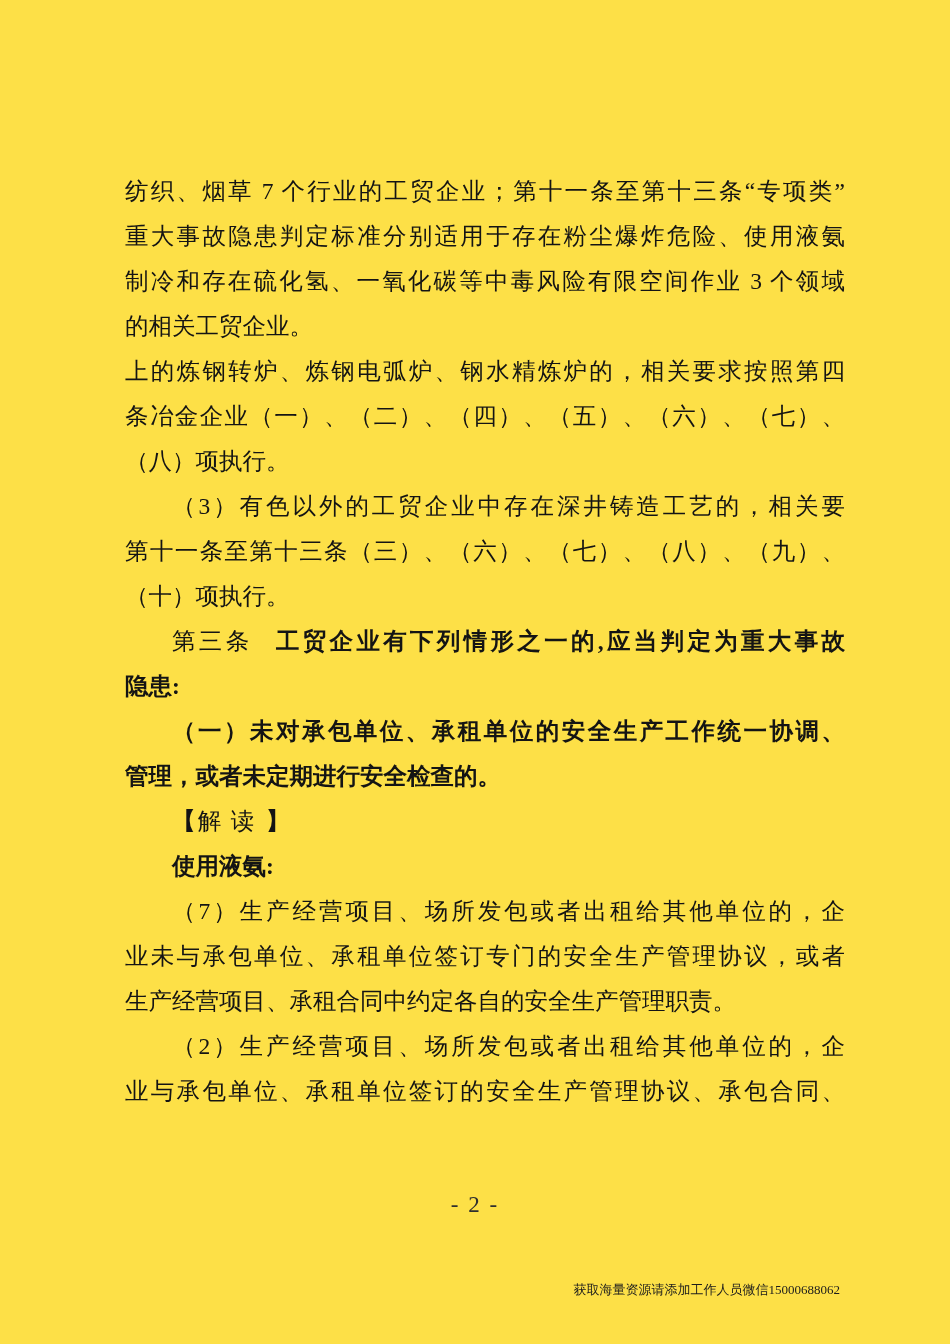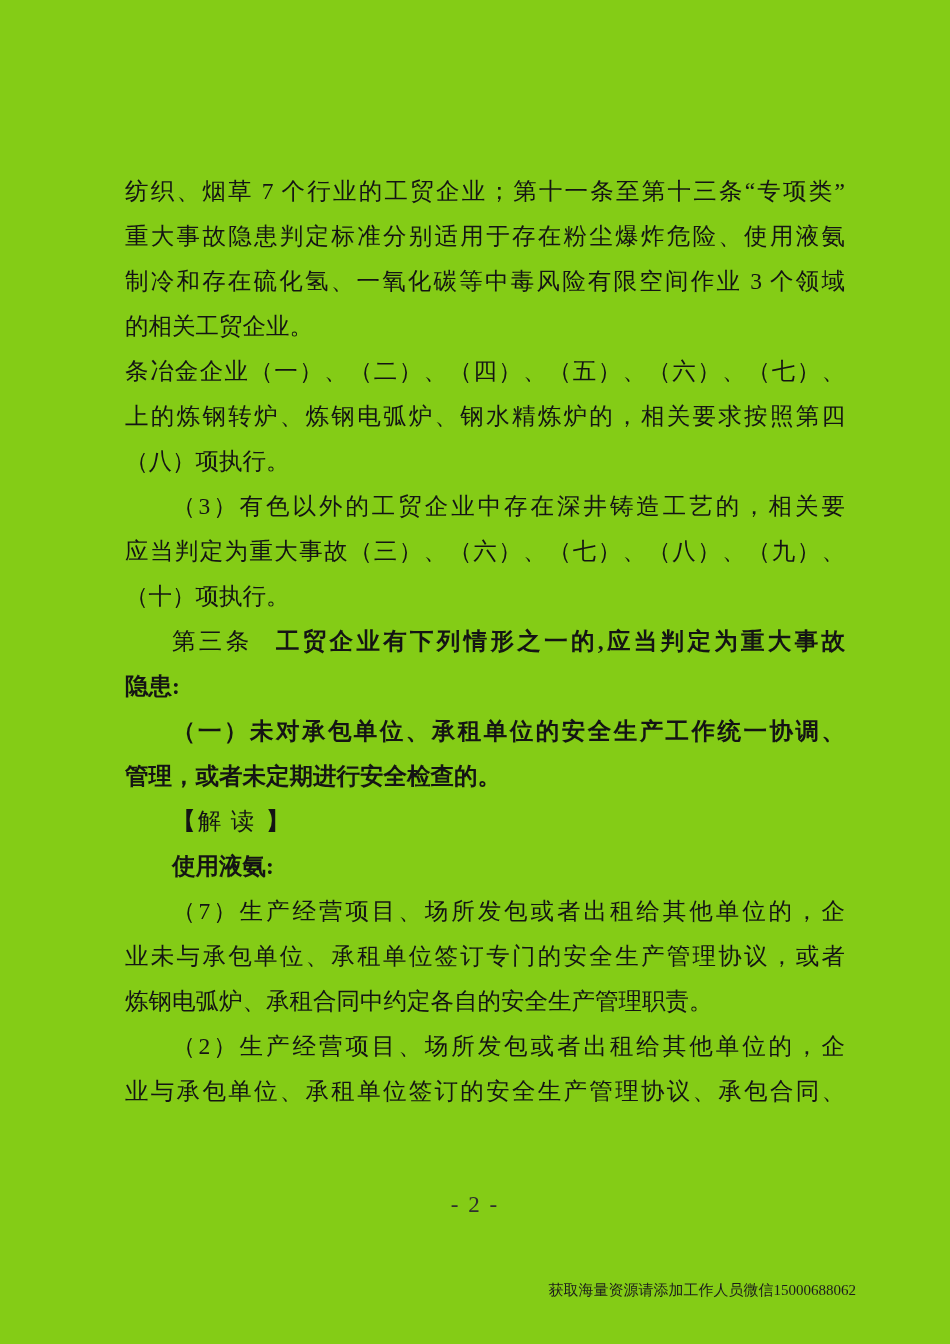--- a/index.html
+++ b/index.html
@@ -4,21 +4,21 @@
 <style>
   html, body { margin: 0; padding: 0; }
   body {
     width: 950px; height: 1344px;
     background: #ffffff;
     font-family: "Liberation Serif", "DejaVu Serif", serif;
   }
   .page {
     position: relative;
     width: 950px; height: 1344px;
-    background: #84cc16;
+    background: #fde047;
     color: #141414;
     overflow: hidden;
   }
   .content {
     position: absolute;
     left: 125px; top: 169px;
     width: 720px;
   }
   .line {
     font-size: 23.5px;
@@ -47,47 +47,47 @@
     top: 1192px; left: 0;
     width: 950px;
     text-align: center;
     font-size: 23px;
     color: #2f2f2f;
     letter-spacing: 2px;
   }
   .watermark {
     position: absolute;
     top: 1281px;
-    right: 94px;
-    font-size: 15px;
+    right: 110px;
+    font-size: 13px;
     color: #1c1c1c;
   }
 </style>
 </head>
 <body>
 
 <div class="page">
   <main class="content">
 
     <section class="para">
       <div class="line fill">纺织、烟草 7 个行业的工贸企业；第十一条至第十三条“专项类”</div>
       <div class="line fill">重大事故隐患判定标准分别适用于存在粉尘爆炸危险、使用液氨</div>
       <div class="line fill">制冷和存在硫化氢、一氧化碳等中毒风险有限空间作业 3 个领域</div>
       <div class="line">的相关工贸企业。</div>
     </section>
 
     <section class="para">
+      <div class="line fill">上的炼钢转炉、炼钢电弧炉、钢水精炼炉的，相关要求按照第四</div>
       <div class="line fill">条冶金企业（一）、（二）、（四）、（五）、（六）、（七）、</div>
-      <div class="line fill">上的炼钢转炉、炼钢电弧炉、钢水精炼炉的，相关要求按照第四</div>
       <div class="line">（八）项执行。</div>
     </section>
 
     <section class="para">
       <div class="line fill indent">（3）有色以外的工贸企业中存在深井铸造工艺的，相关要</div>
-      <div class="line fill">应当判定为重大事故（三）、（六）、（七）、（八）、（九）、</div>
+      <div class="line fill">第十一条至第十三条（三）、（六）、（七）、（八）、（九）、</div>
       <div class="line">（十）项执行。</div>
     </section>
 
     <section class="para">
       <div class="line fill indent bold">
         <span class="article-num">第三条</span><span>工贸企业有下列情形之一的,应当判定为重大事故</span>
       </div>
       <div class="line bold">隐患:</div>
     </section>
 
@@ -102,21 +102,21 @@
       </div>
     </section>
 
     <section class="para">
       <div class="line indent bold">使用液氨:</div>
     </section>
 
     <section class="para">
       <div class="line fill indent">（7）生产经营项目、场所发包或者出租给其他单位的，企</div>
       <div class="line fill">业未与承包单位、承租单位签订专门的安全生产管理协议，或者</div>
-      <div class="line">炼钢电弧炉、承租合同中约定各自的安全生产管理职责。</div>
+      <div class="line">生产经营项目、承租合同中约定各自的安全生产管理职责。</div>
     </section>
 
     <section class="para">
       <div class="line fill indent">（2）生产经营项目、场所发包或者出租给其他单位的，企</div>
       <div class="line fill">业与承包单位、承租单位签订的安全生产管理协议、承包合同、</div>
     </section>
 
   </main>
 
   <div class="page-number">- 2 -</div>

